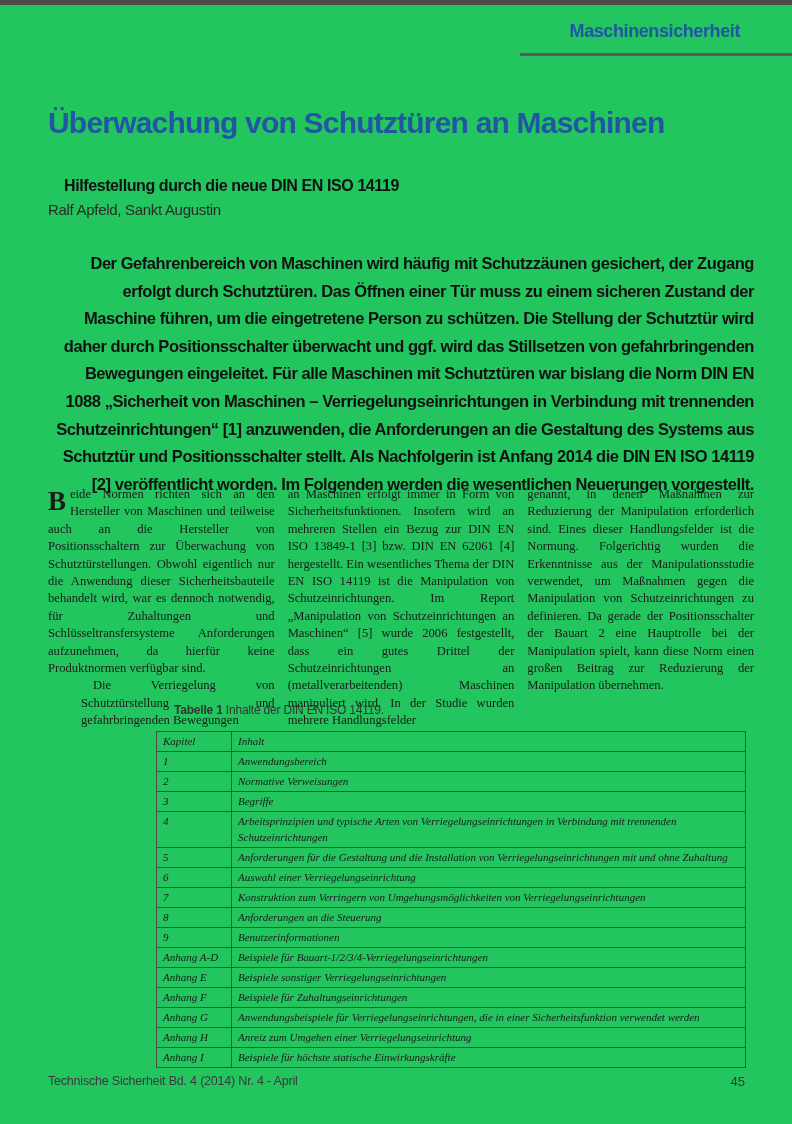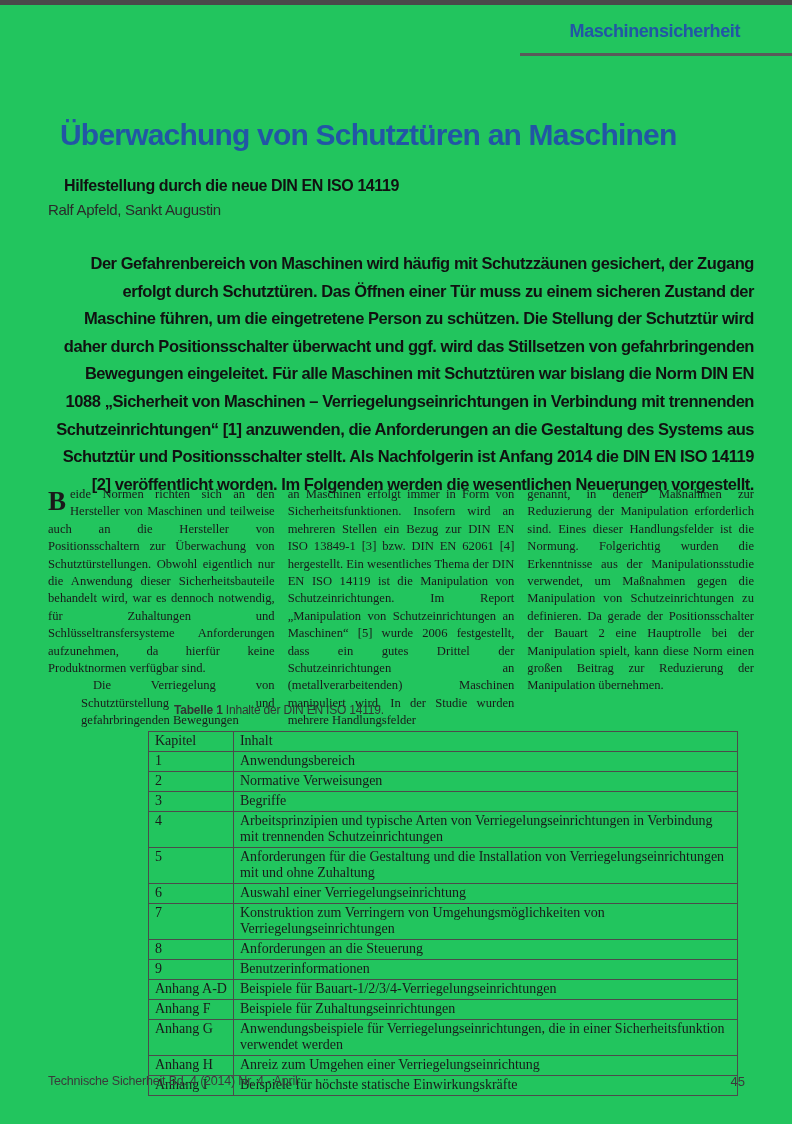--- a/index.html
+++ b/index.html
@@ -111,26 +111,27 @@
     left: 148px;
     font-size: 12px;
     letter-spacing: -0.2px;
     color: #333333;
     margin-left: 26px;
   }
   .table-caption b { font-weight: bold; }
   table.contents-table {
     position: absolute;
     top: 731px;
-    left: 148px;
+    left: 156px;
     width: 590px;
     border-collapse: collapse;
     font-family: "Liberation Serif", serif;
-    font-size: 14px;
+    font-size: 11px;
     color: #1a1a1a;
+    font-style: italic;
   }
   table.contents-table td, table.contents-table th {
     border: 1px solid #4b4b4b;
     padding: 1px 6px 2px 6px;
     vertical-align: top;
     font-weight: normal;
     text-align: left;
     line-height: 16px;
   }
   table.contents-table td:first-child, table.contents-table th:first-child {
@@ -156,21 +157,21 @@
 </head>
 <body>
 
 <div id="page">
 
   <div class="top-rule"></div>
 
   <div class="section-label">Maschinensicherheit</div>
   <div class="header-rule"></div>
 
-  <h1 class="article-title" style="margin:12px;">Überwachung von Schutztüren an Maschinen</h1>
+  <h1 class="article-title" style="margin:0;">Überwachung von Schutztüren an Maschinen</h1>
 
   <h2 class="article-subtitle" style="margin:16px;">Hilfestellung durch die neue DIN EN ISO 14119</h2>
 
   <div class="article-author">Ralf Apfeld, Sankt Augustin</div>
 
   <div class="article-lead">Der Gefahrenbereich von Maschinen wird häufig mit Schutzzäunen gesichert, der Zugang erfolgt durch Schutztüren. Das Öffnen einer Tür muss zu einem sicheren Zustand der Maschine führen, um die eingetretene Person zu schützen. Die Stellung der Schutztür wird daher durch Positionsschalter überwacht und ggf. wird das Stillsetzen von gefahrbringenden Bewegungen eingeleitet. Für alle Maschinen mit Schutztüren war bislang die Norm DIN EN 1088 „Sicherheit von Maschinen – Verriegelungseinrichtungen in Verbindung mit trennenden Schutzeinrichtungen“ [1] anzuwenden, die Anforderungen an die Gestaltung des Systems aus Schutztür und Positionsschalter stellt. Als Nachfolgerin ist Anfang 2014 die DIN EN ISO 14119 [2] veröffentlicht worden. Im Folgenden werden die wesentlichen Neuerungen vorgestellt.</div>
 
   <div class="body-columns">
     <div class="body-col">
       <p><span class="dropcap">B</span><span>eide Normen richten sich an den Hersteller von Maschinen und teilweise auch an die Hersteller von Positionsschaltern zur Überwachung von Schutztürstellungen. Obwohl eigentlich nur die Anwendung dieser Sicherheitsbauteile behandelt wird, war es dennoch notwendig, für Zuhaltungen und Schlüsseltransfersysteme Anforderungen aufzunehmen, da hierfür keine Produktnormen verfügbar sind.</span></p>
@@ -228,20 +229,24 @@
         </tr>
         <tr>
           <td>9</td>
           <td>Benutzerinformationen</td>
         </tr>
         <tr>
           <td>Anhang A-D</td>
           <td>Beispiele für Bauart-1/2/3/4-Verriegelungseinrichtungen</td>
         </tr>
         <tr>
+          <td>Anhang E</td>
+          <td>Beispiele sonstiger Verriegelungseinrichtungen</td>
+        </tr>
+        <tr>
           <td>Anhang F</td>
           <td>Beispiele für Zuhaltungseinrichtungen</td>
         </tr>
         <tr>
           <td>Anhang G</td>
           <td>Anwendungsbeispiele für Verriegelungseinrichtungen, die in einer Sicherheitsfunktion verwendet werden</td>
         </tr>
         <tr>
           <td>Anhang H</td>
           <td>Anreiz zum Umgehen einer Verriegelungseinrichtung</td>

